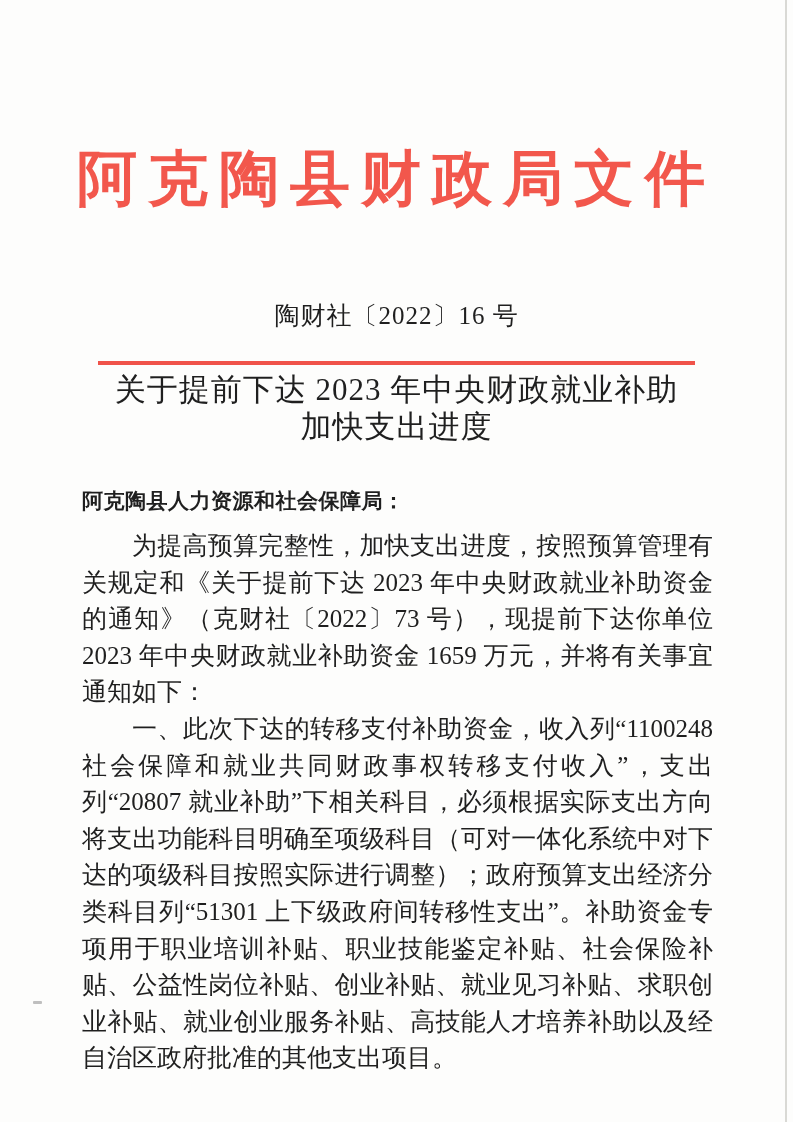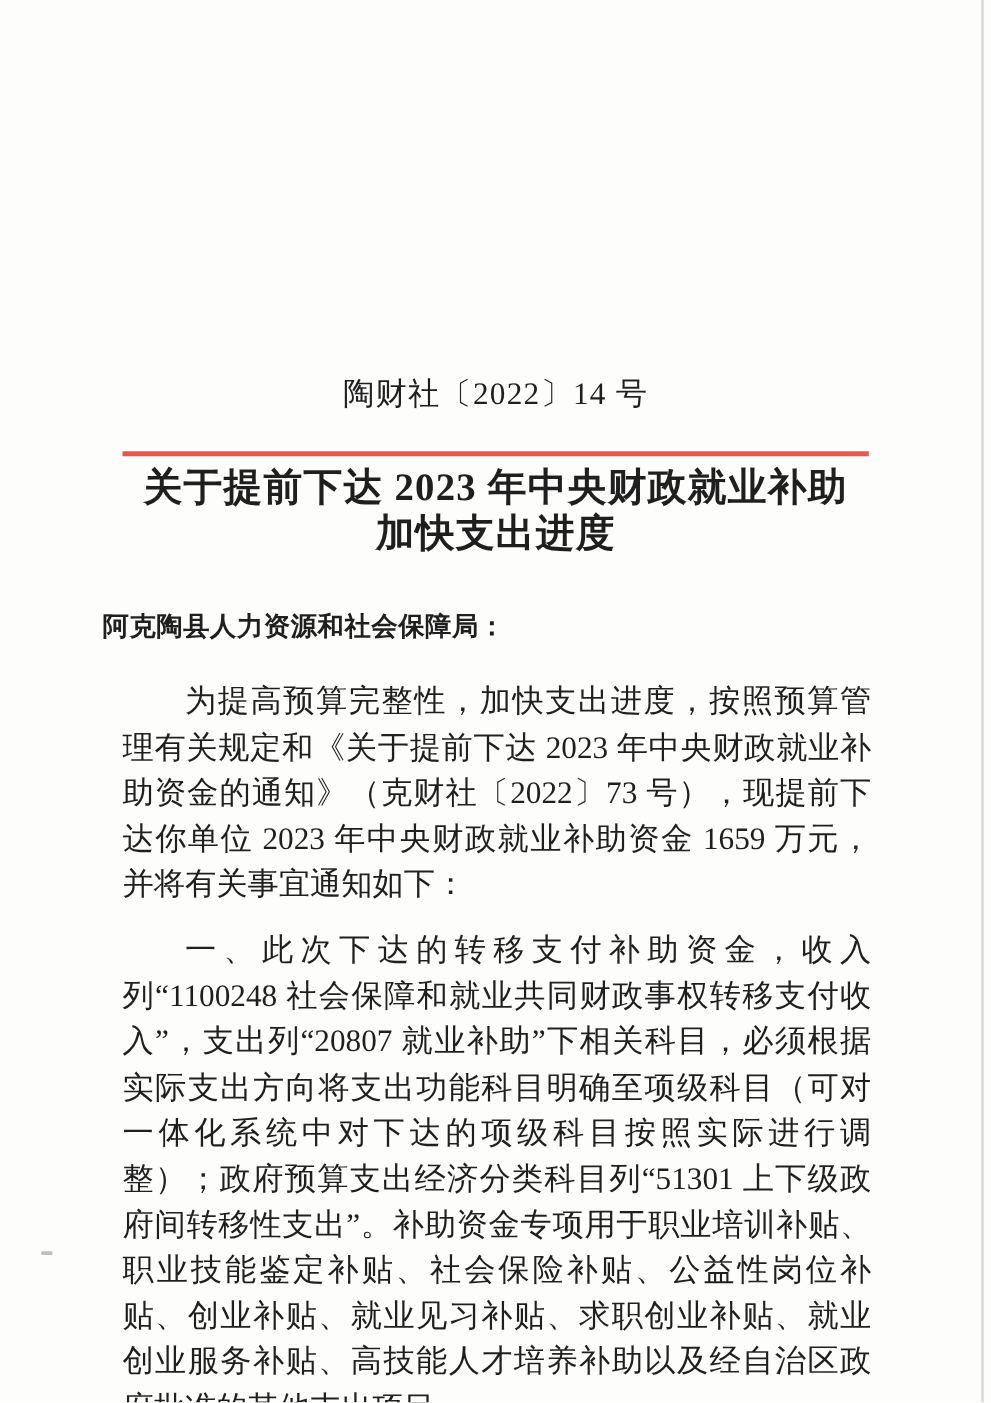--- a/index.html
+++ b/index.html
@@ -37,57 +37,58 @@
   }
   .red-rule{
     position:absolute;top:361px;left:98px;
     width:597px;height:4px;
     background:var(--rule-red);
   }
   .doc-title{
     position:absolute;top:371px;left:0;width:100%;
     text-align:center;
     font-size:31px;
-    font-weight:bold;
+    font-weight:normal;
     line-height:37px;
     letter-spacing:1px;
   }
   .recipient{
     position:absolute;top:487px;left:82px;
     font-family:"Liberation Sans","DejaVu Sans",sans-serif;
     font-size:21px;
     font-weight:bold;
     letter-spacing:.5px;
   }
   .body-text{
     position:absolute;top:528px;left:82px;width:631px;
     font-size:25px;
     line-height:36.6px;
     text-align:justify;
   }
-  .body-text p{margin:16px;text-indent:2em;}
+  .body-text p{margin:0;text-indent:2em;}
   .page-edge-shadow{
     position:absolute;top:0;right:6px;
     width:2px;height:1122px;
     background:var(--edge);
   }
   .scan-artifact-mark{
     position:absolute;left:33px;top:1001px;
     width:9px;height:3px;
     background:#8c8c8c;opacity:.55;
     border-radius:1px;
   }
 </style>
 </head>
 <body>
 
 <div class="page">
 
+  <div class="agency-banner">阿克陶县财政局文件</div>
 
-  <div class="doc-number">陶财社〔2022〕14 号</div>
+  <div class="doc-number">陶财社〔2022〕16 号</div>
 
   <div class="red-rule"></div>
 
   <div class="doc-title">
     <div>关于提前下达 2023 年中央财政就业补助</div>
     <div>加快支出进度</div>
   </div>
 
   <div class="recipient">阿克陶县人力资源和社会保障局：</div>
 

